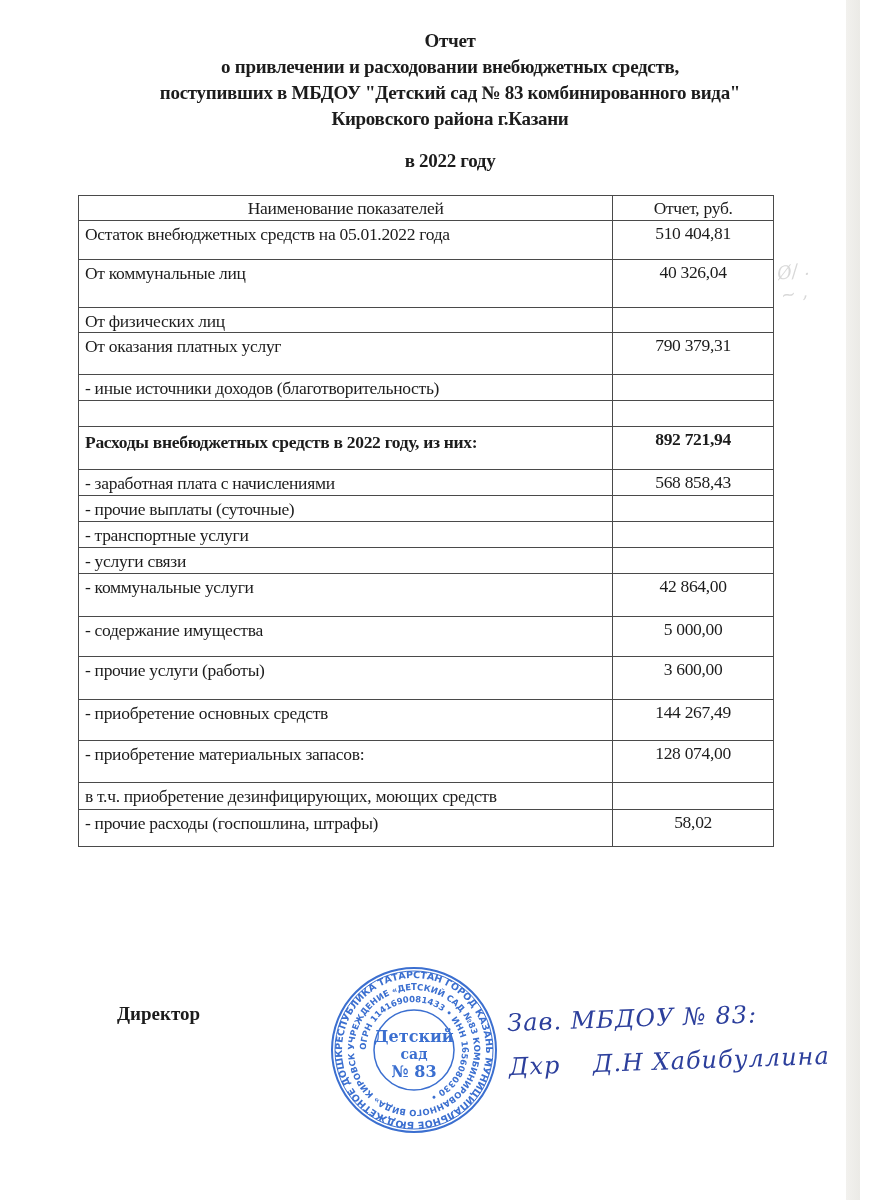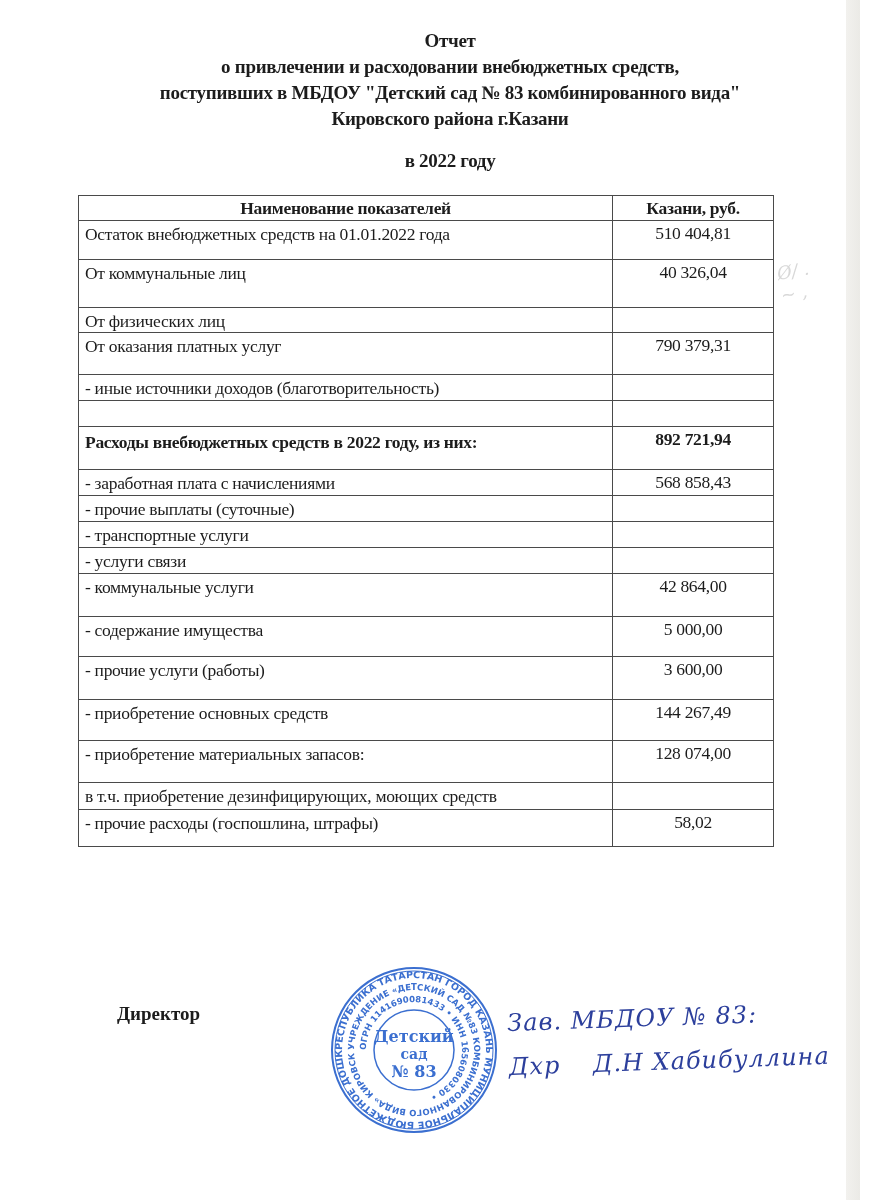--- a/index.html
+++ b/index.html
@@ -47,21 +47,21 @@
       border-collapse: collapse;
       font-size: 17.5px;
       letter-spacing: -0.3px;
     }
     .report-table td, .report-table th {
       border: 1.5px solid #4a4a4a;
       padding: 0 6px;
       vertical-align: top;
     }
     .report-table th {
-      font-weight: bold;
+      font-weight: normal;
       text-align: center;
       height: 24px;
       line-height: 24px;
       margin-top: 37px;
     }
     .report-table td.name { width: 522px; line-height: 22px; padding-top: 2px; }
     .report-table td.amount { width: 148px; text-align: center; line-height: 22px; padding-top: 1px; }
     .report-table tr.bold td { font-weight: bold; }
     .report-table tr.bold td.name { line-height: 26px; }
     .footer-director {
@@ -120,26 +120,26 @@
   <span class="line">о привлечении и расходовании внебюджетных средств,</span>
   <span class="line">поступивших в МБДОУ "Детский сад № 83 комбинированного вида"</span>
   <span class="line">Кировского района г.Казани</span>
   <span class="year">в 2022 году</span>
 </header>
 
 <table class="report-table">
   <thead>
     <tr>
       <th>Наименование показателей</th>
-      <th>Казани, руб.</th>
+      <th>Отчет, руб.</th>
     </tr>
   </thead>
   <tbody>
     <tr style="height:39px">
-      <td class="name">Остаток внебюджетных средств на 01.01.2022 года</td>
+      <td class="name">Остаток внебюджетных средств на 05.01.2022 года</td>
       <td class="amount">510 404,81</td>
     </tr>
     <tr style="height:48px">
       <td class="name">От коммунальные лиц</td>
       <td class="amount">40 326,04</td>
     </tr>
     <tr style="height:23px">
       <td class="name">От физических лиц</td>
       <td class="amount"></td>
     </tr>

